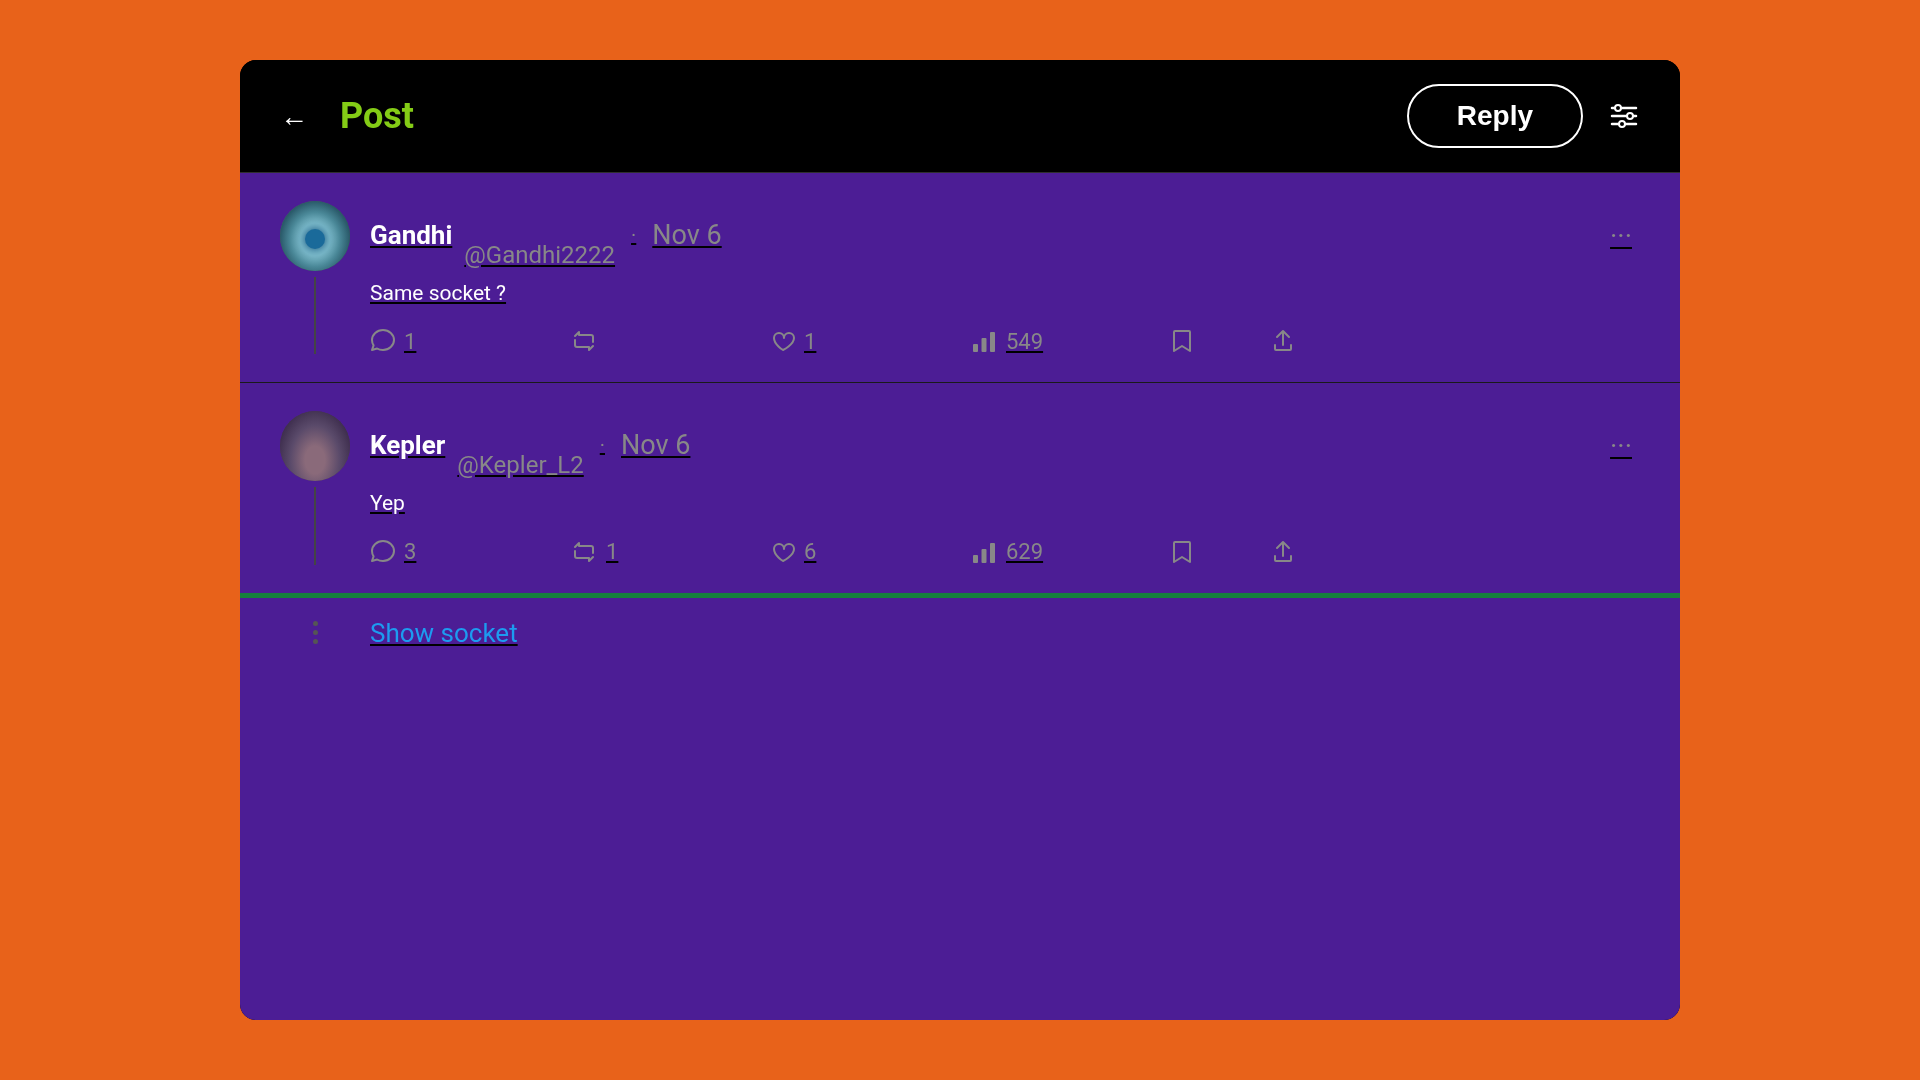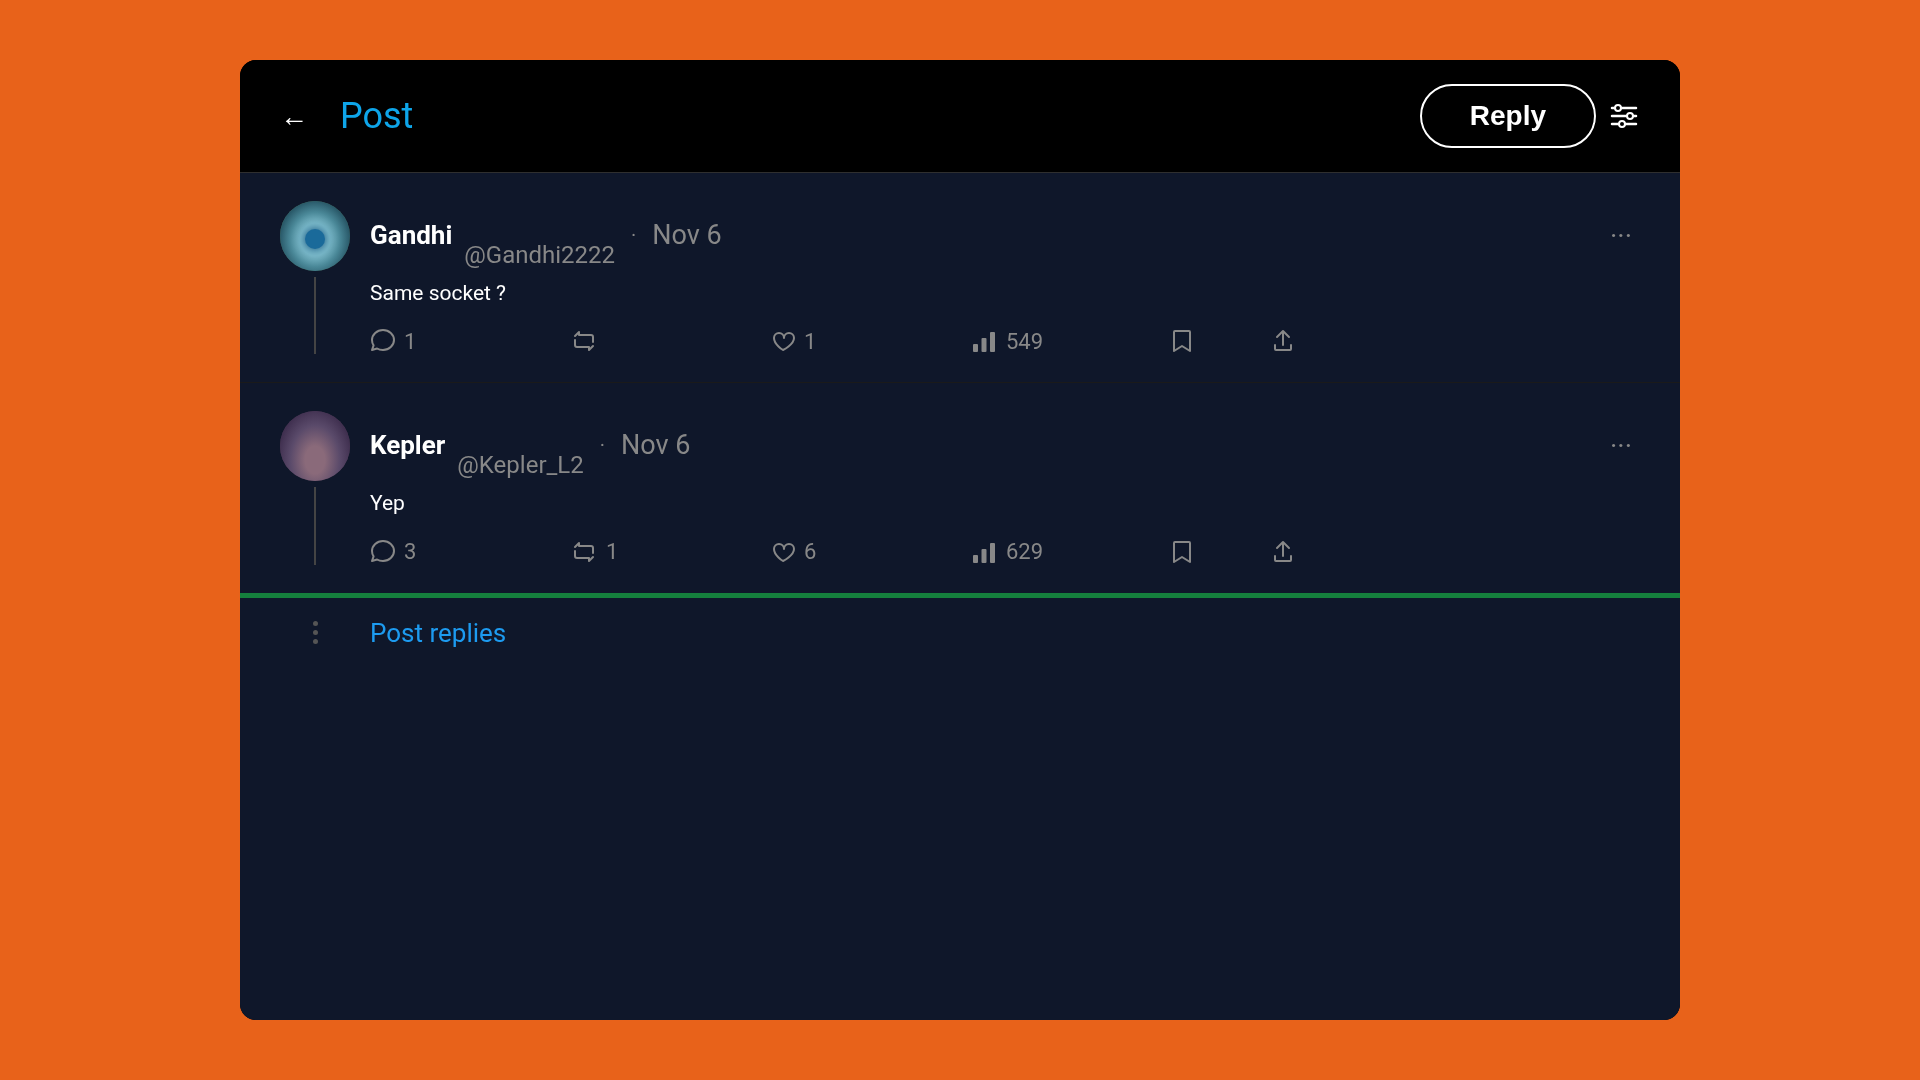--- a/index.html
+++ b/index.html
@@ -41,29 +41,29 @@
       gap: 32px;
     }
 
     .back-arrow {
       color: #ffffff;
       font-size: 28px;
       cursor: pointer;
     }
 
     .header-title {
-      color: #0ea5e9;
+      color: #84cc16;
       font-size: 36px;
-      font-weight: 400;
+      font-weight: 700;
     }
 
     .header-right {
       display: flex;
       align-items: center;
-      gap: 12px;
+      gap: 25px;
     }
 
     .reply-button {
       background: transparent;
       border: 2px solid #ffffff;
       color: #ffffff;
       font-size: 28px;
       font-weight: 700;
       padding: 14px 48px;
       border-radius: 40px;
@@ -76,21 +76,22 @@
       cursor: pointer;
       display: flex;
       align-items: center;
       justify-content: center;
     }
 
     
     .content {
       flex: 1;
       overflow-y: auto;
-      background: #0f172a;
+      background: #4c1d95;
+      text-decoration: underline;
     }
 
     
     .post-item {
       display: flex;
       padding: 28px 40px;
       border-bottom: 5px solid #15803d;
       position: relative;
     }
 
@@ -455,17 +456,17 @@
         </div>
       </div>
     </div>
 
     <div class="show-replies-row">
       <div class="show-replies-dots">
         <div class="dot"></div>
         <div class="dot"></div>
         <div class="dot"></div>
       </div>
-      <a class="show-replies-link" href="#">Post replies</a>
+      <a class="show-replies-link" href="#">Show socket</a>
     </div>
 
   </div>
 </div>
 
 </body></html>

